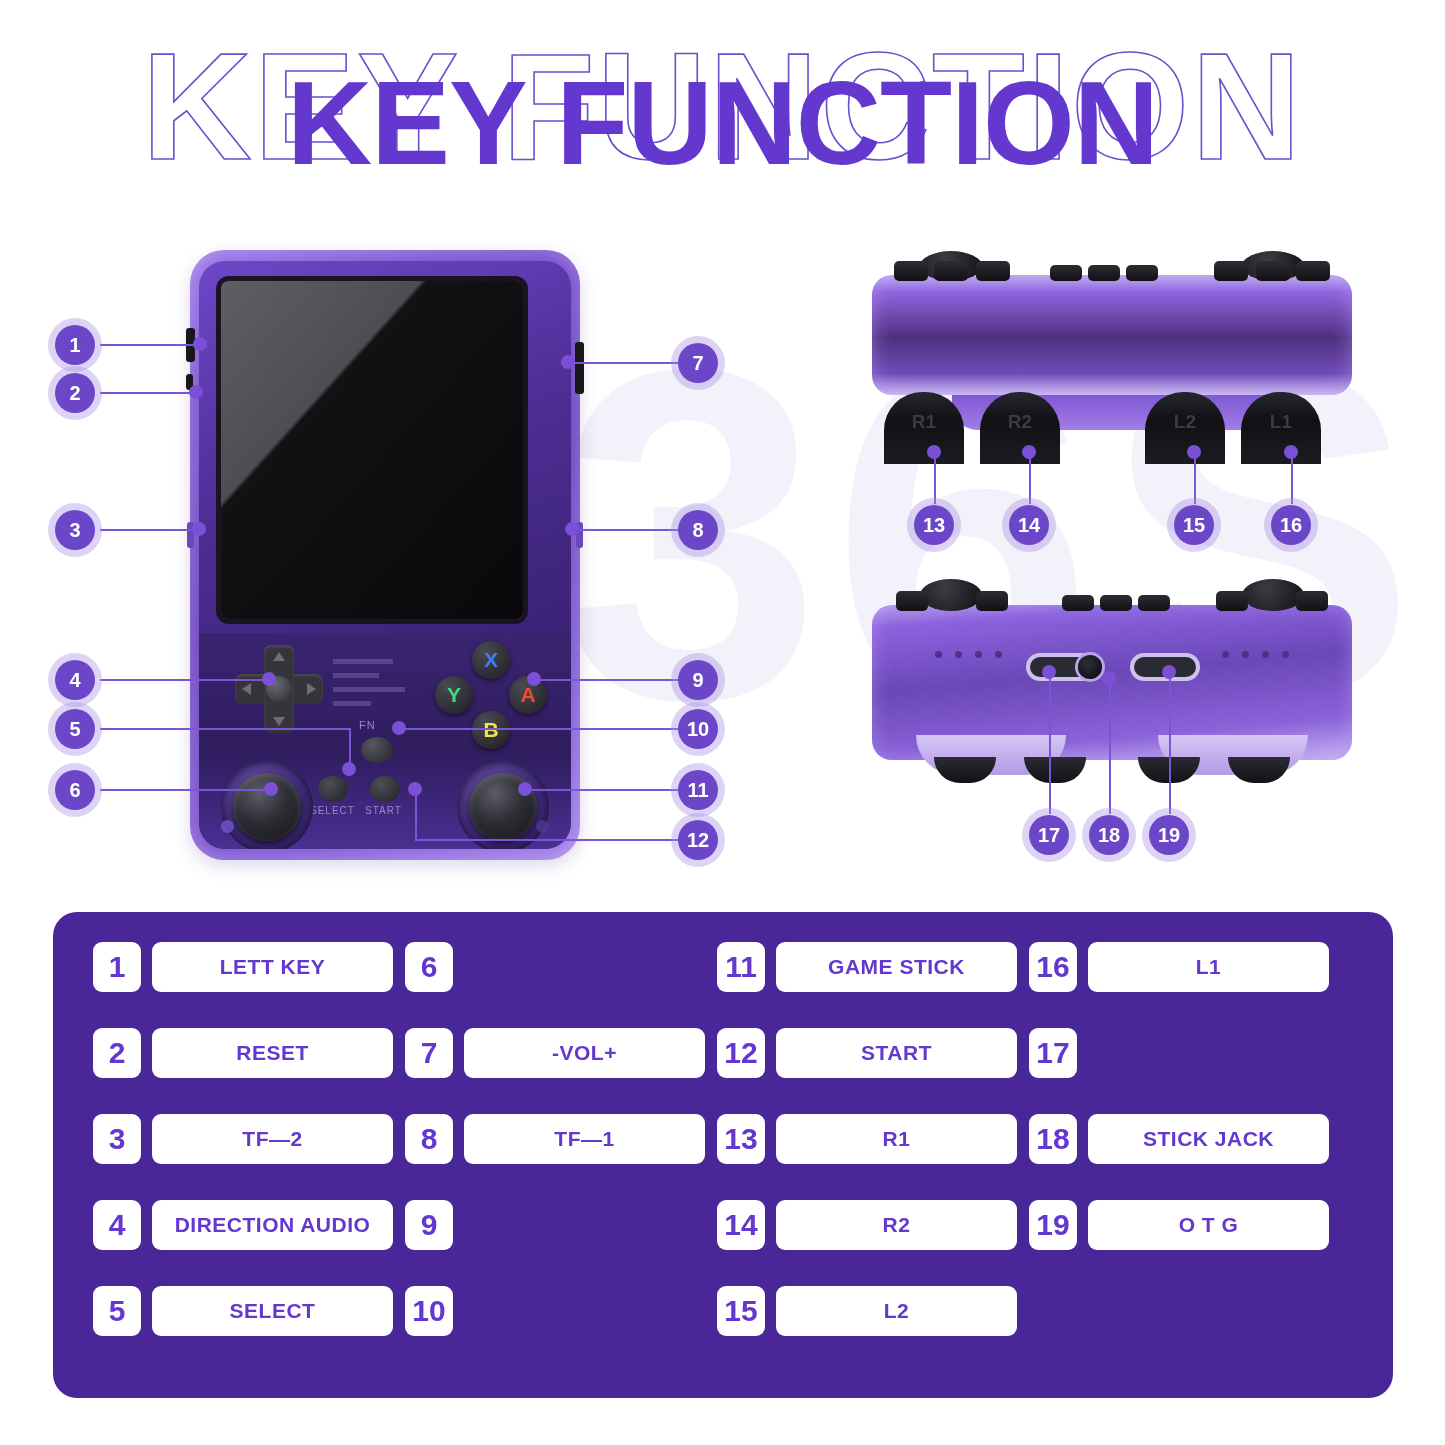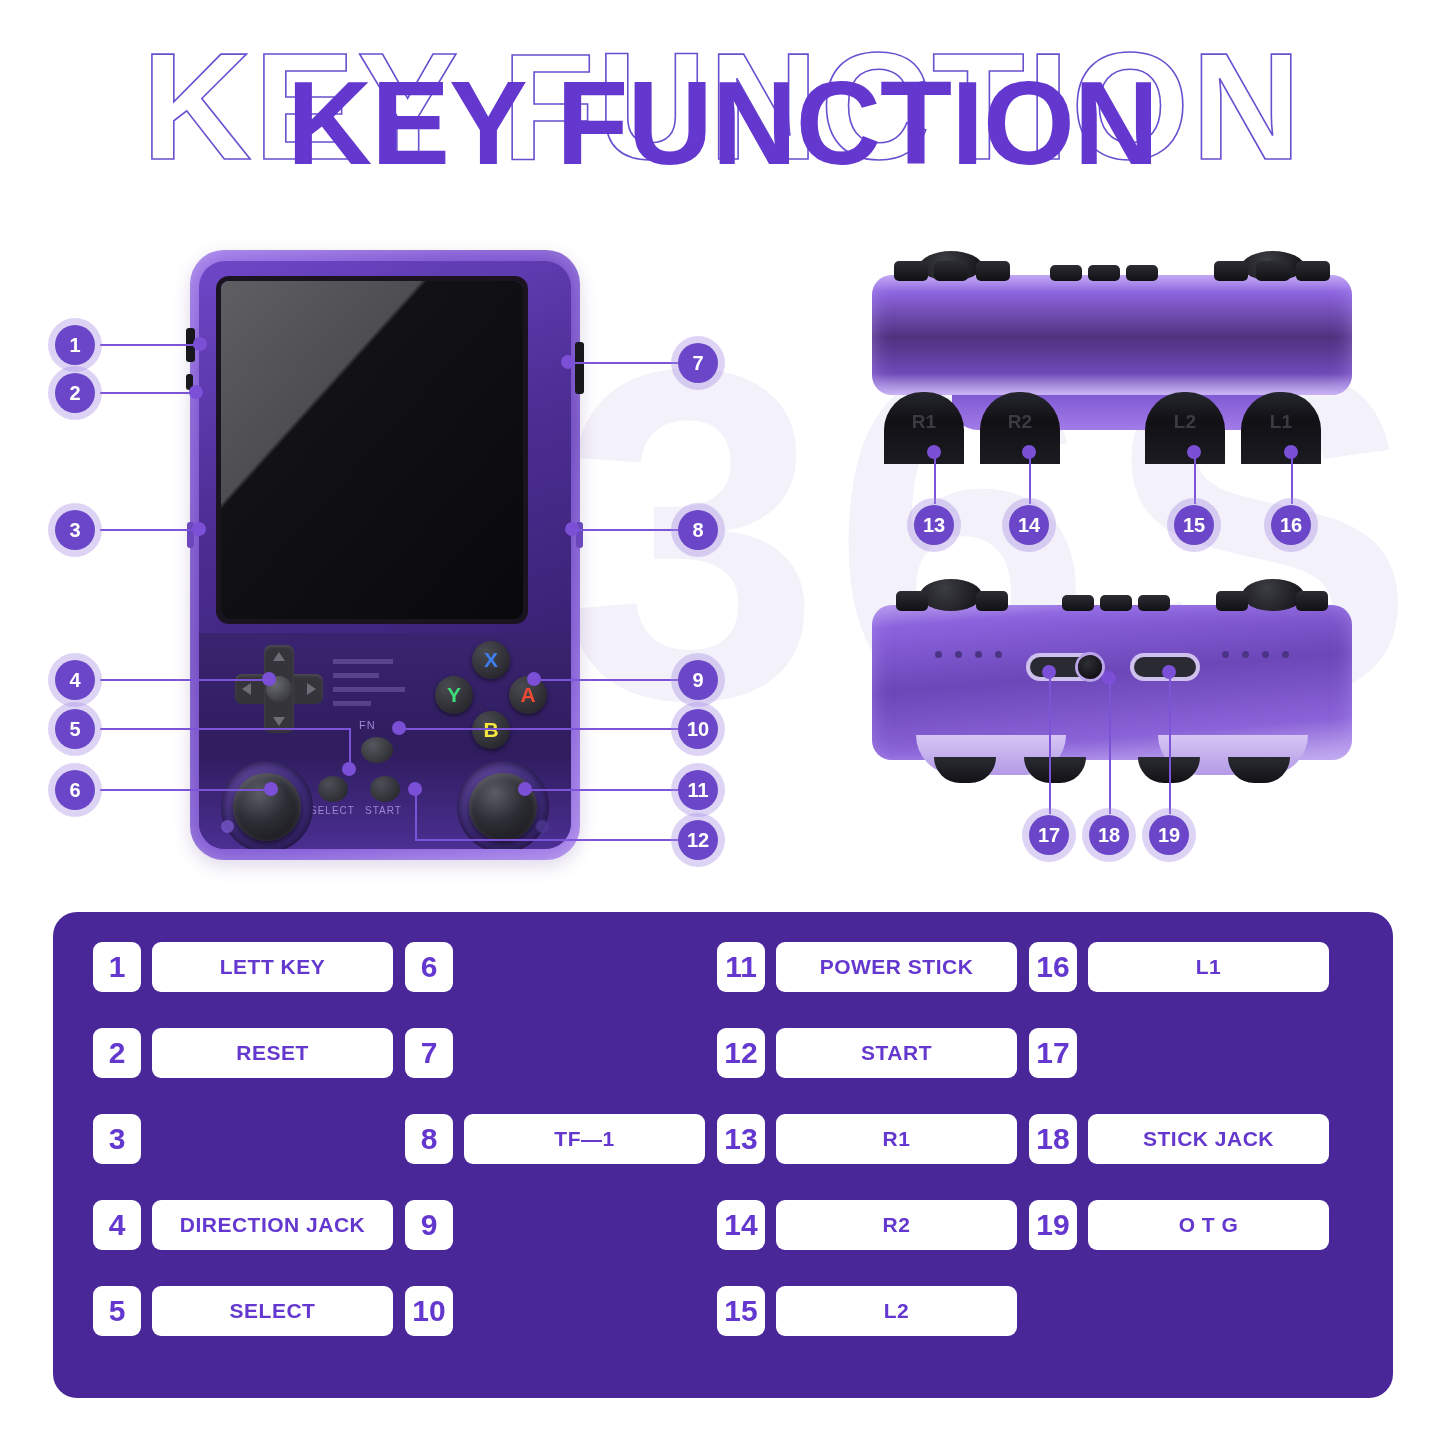--- a/index.html
+++ b/index.html
@@ -367,52 +367,54 @@
         <div class="legrow">
           <div class="legnum">1</div>
           <div class="leglbl">LETT KEY</div>
         </div>
         <div class="legrow">
           <div class="legnum">2</div>
           <div class="leglbl">RESET</div>
         </div>
         <div class="legrow">
           <div class="legnum">3</div>
+          <div class="leglbl">TF—2</div>
         </div>
         <div class="legrow">
           <div class="legnum">4</div>
-          <div class="leglbl">DIRECTION JACK</div>
+          <div class="leglbl">DIRECTION AUDIO</div>
         </div>
         <div class="legrow">
           <div class="legnum">5</div>
           <div class="leglbl">SELECT</div>
         </div>
       </div>
     <div class="legcol c1">
         <div class="legrow">
           <div class="legnum">6</div>
         </div>
         <div class="legrow">
           <div class="legnum">7</div>
+          <div class="leglbl">-VOL+</div>
         </div>
         <div class="legrow">
           <div class="legnum">8</div>
           <div class="leglbl">TF—1</div>
         </div>
         <div class="legrow">
           <div class="legnum">9</div>
         </div>
         <div class="legrow">
           <div class="legnum">10</div>
         </div>
       </div>
     <div class="legcol c2">
         <div class="legrow">
           <div class="legnum">11</div>
-          <div class="leglbl">POWER STICK</div>
+          <div class="leglbl">GAME STICK</div>
         </div>
         <div class="legrow">
           <div class="legnum">12</div>
           <div class="leglbl">START</div>
         </div>
         <div class="legrow">
           <div class="legnum">13</div>
           <div class="leglbl">R1</div>
         </div>
         <div class="legrow">

